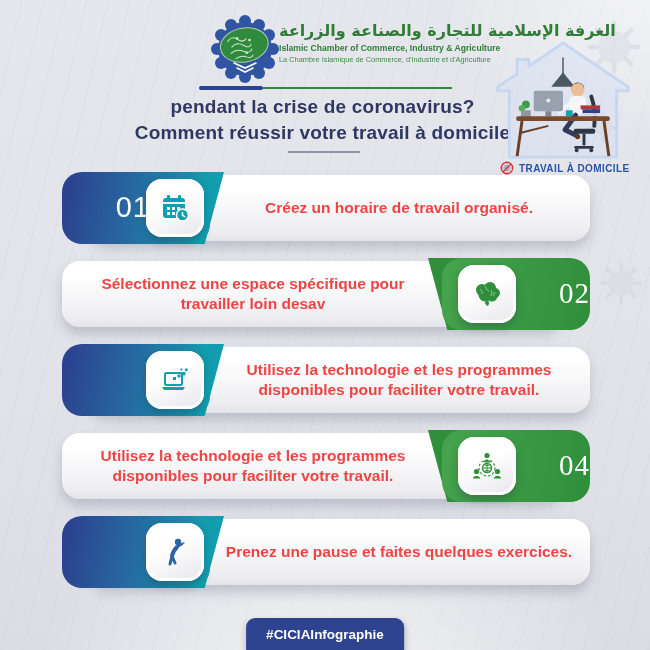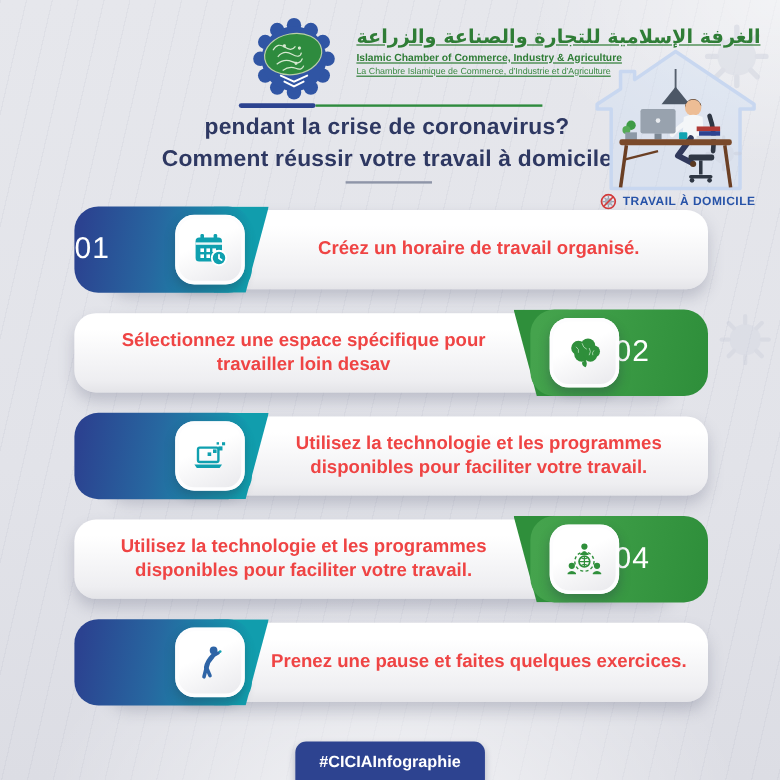--- a/index.html
+++ b/index.html
@@ -9,21 +9,21 @@
     background:
       radial-gradient(ellipse 420px 260px at 50% 104%, rgba(255,255,255,.65), rgba(255,255,255,0) 70%),
       radial-gradient(ellipse 300px 200px at 100% 0%, rgba(255,255,255,.5), rgba(255,255,255,0) 70%),
       repeating-linear-gradient(103deg, rgba(130,135,160,.07) 0 1px, transparent 1px 21px),
       linear-gradient(180deg,#e6e7ec 0%,#e2e3e9 60%,#dcdde4 100%);
   }
   .abs{position:absolute;}
 
   
   .logo{left:198px;top:14px;width:94px;height:70px;}
-  .orgtext{left:297px;top:22px;width:200px;color:#2f7d36;text-decoration:underline;}
+  .orgtext{left:279px;top:22px;width:200px;color:#2f7d36;}
   .org-ar{font-family:"DejaVu Sans",sans-serif;font-size:16px;font-weight:bold;line-height:1.1;white-space:nowrap;}
   .org-en{font-size:8.6px;font-weight:bold;margin-top:3px;white-space:nowrap;}
   .org-fr{font-size:7.4px;margin-top:2px;white-space:nowrap;color:#3c8a44;}
 
   .divider-blue{left:199px;top:86px;width:64px;height:4px;background:#2c4390;border-radius:2px;}
   .divider-green{left:263px;top:87px;width:189px;height:2px;background:#2e8b3e;}
 
   .title{left:70px;top:94px;width:505px;text-align:center;color:#2e3862;
          font-size:19px;font-weight:bold;line-height:1.35;letter-spacing:.2px;}
   .title-rule{left:288px;top:151px;width:72px;height:2px;background:#8e95a8;}
@@ -41,23 +41,23 @@
        box-shadow:0 7px 12px rgba(90,95,120,.28);}
   .bar-blue{left:28px;right:0;}
   .bar-green{left:0;right:28px;}
   .tail{position:absolute;top:0;bottom:0;width:46px;z-index:2;}
   .tail-blue{left:116px;background:#119dad;clip-path:polygon(0 0,100% 0,58% 100%,0 100%);}
   .tail-green{right:116px;background:#2f8f3b;clip-path:polygon(0 0,100% 0,100% 100%,42% 100%);}
   .badge{position:absolute;top:0;bottom:0;width:148px;border-radius:20px;z-index:3;}
   .badge-blue{left:0;background:linear-gradient(100deg,#2b4290 5%,#2767a0 45%,#109fae 95%);}
   .badge-green{right:0;background:linear-gradient(100deg,#45a34d 5%,#3a9a44 50%,#2f8f3b 95%);}
   .num{position:absolute;top:0;height:72px;line-height:70px;z-index:5;color:#fff;
-       font-size:25px;font-weight:400;text-align:left;letter-spacing:1px;}
+       font-size:29px;font-weight:400;text-align:right;letter-spacing:1px;}
   .num-blue{left:0;width:88px;}
-  .num-green{right:0;width:78px;}
+  .num-green{right:0;width:78px;font-family:Liberation Serif, serif;}
   .icon-card{position:absolute;top:7px;width:58px;height:58px;border-radius:16px;z-index:5;
              background:linear-gradient(155deg,#ffffff 40%,#e7e7eb);
              box-shadow:0 5px 9px rgba(40,45,70,.30), inset 0 0 0 3px #fdfdfe;
              display:flex;align-items:center;justify-content:center;}
   .icon-card-blue{left:84px;}
   .icon-card-green{right:74px;}
   .row-text{position:absolute;top:0;height:72px;z-index:3;display:flex;align-items:center;
             justify-content:center;text-align:center;color:#ef4444;font-weight:bold;
             font-size:15.5px;line-height:1.3;}
   .rt-blue{left:160px;right:14px;}

